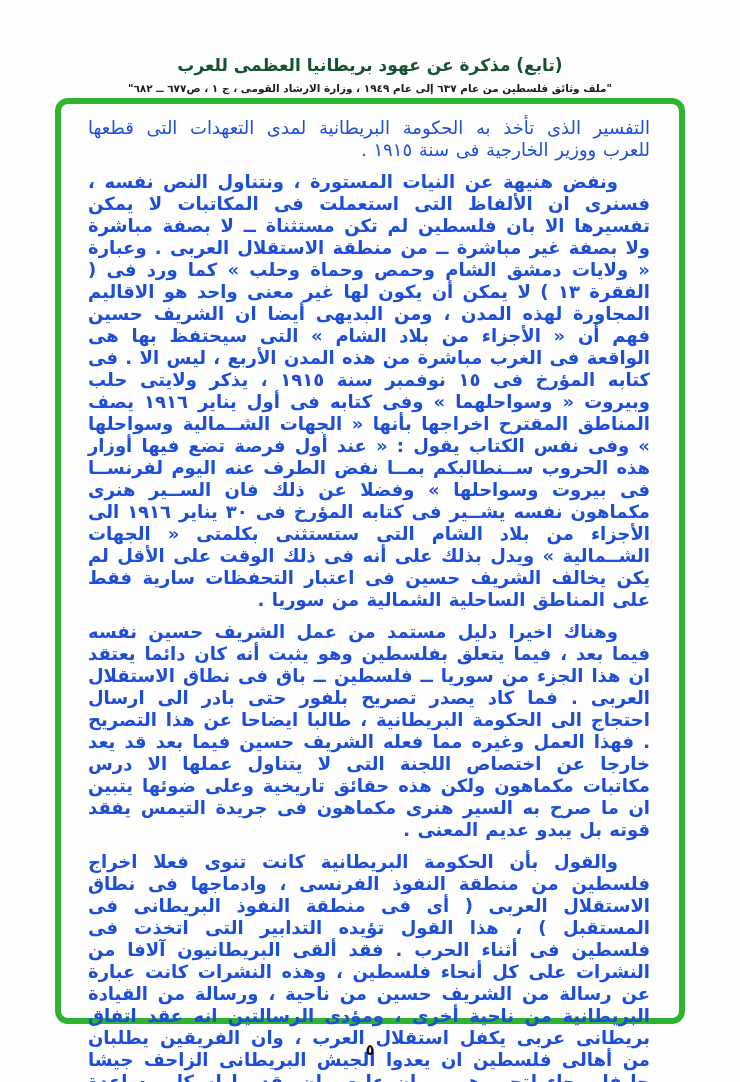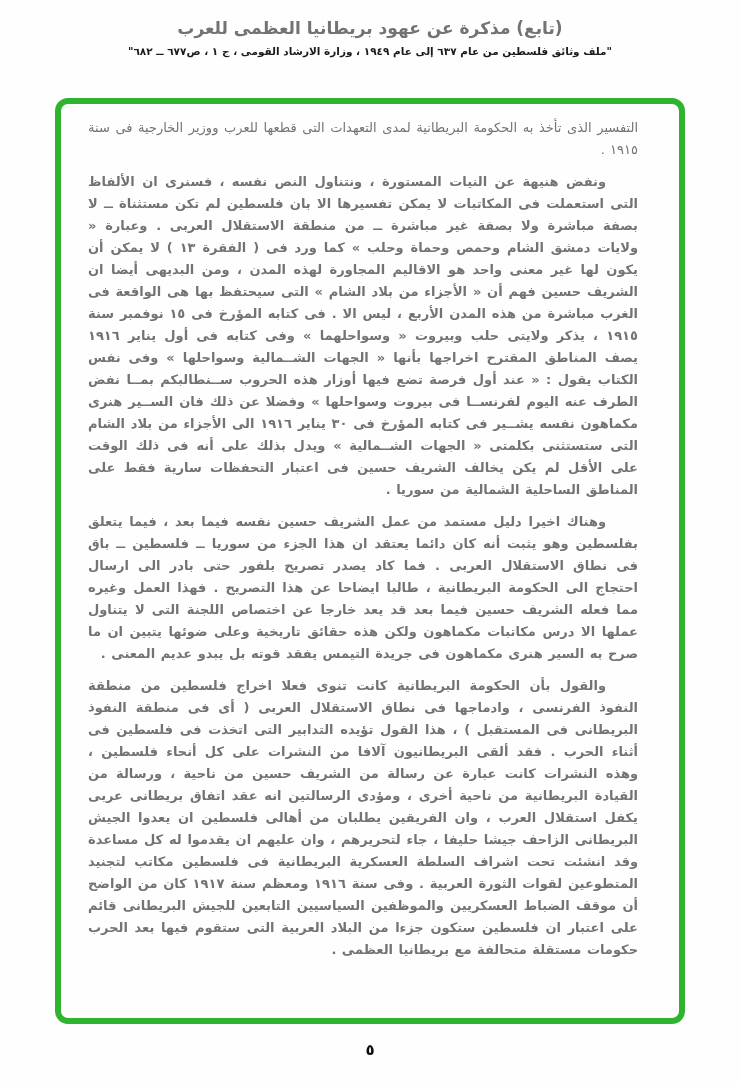--- a/index.html
+++ b/index.html
@@ -25,21 +25,22 @@
     top: 18px;
     left: 0;
     width: 100%;
     text-align: center;
     direction: rtl;
   }
   .header .title {
     font-size: 17px;
     font-weight: bold;
     letter-spacing: 0;
-    color: #737373;
+    color: #14532d;
+    margin-top: 37px;
   }
   .header .source {
     margin-top: 7px;
     font-size: 10.5px;
     font-weight: bold;
     color: #1a1a1a;
   }
   .frame {
     position: absolute;
     left: 55px;
@@ -53,25 +54,25 @@
   }
   .content {
     position: absolute;
     inset: 0;
     box-sizing: border-box;
     padding: 13px 29px 0 27px;
     direction: rtl;
     text-align: justify;
   }
   .content p {
-    margin: 0 12px 10px 0;
-    font-size: 13px;
+    margin: 0 0 10px 0;
+    font-size: 18px;
     line-height: 22px;
     word-spacing: 1px;
-    color: #737373;
+    color: #1d4ed8;
   }
   .content p.indent {
     text-indent: 32px;
     font-weight: bold;
   }
   .footer {
     position: absolute;
     top: 1040px;
     left: 0;
     width: 100%;

